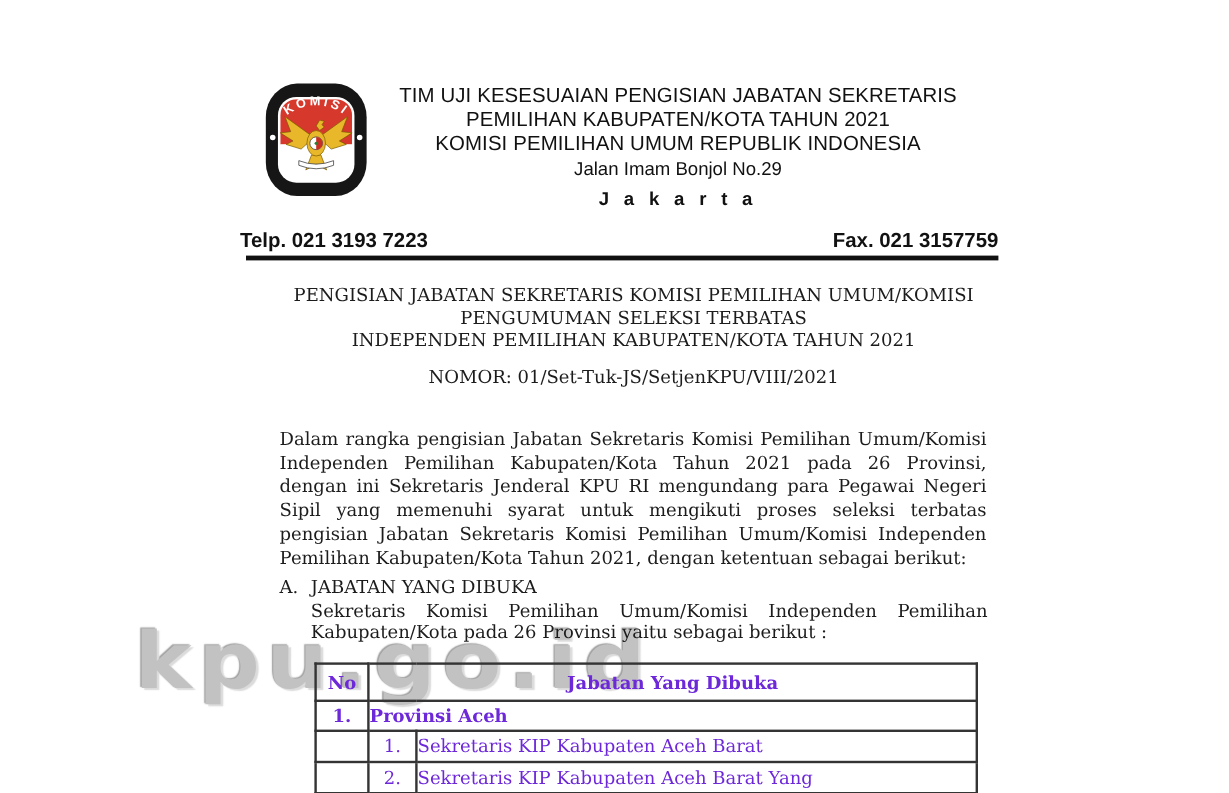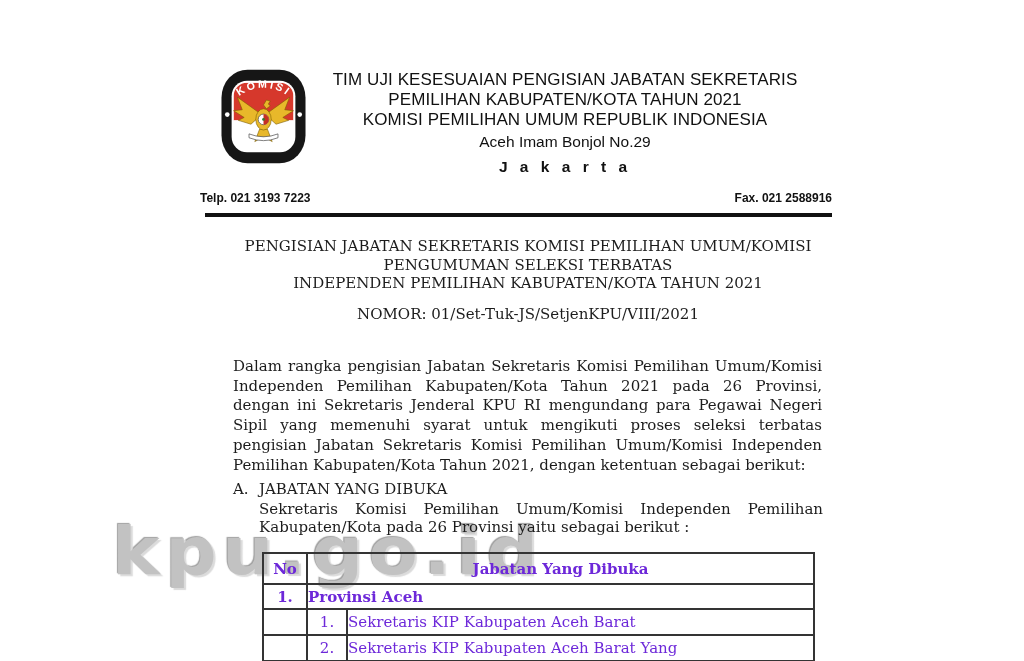--- a/index.html
+++ b/index.html
@@ -22,21 +22,21 @@
   .org-block{
     position:absolute;left:300px;top:70px;width:530px;text-align:center;
     font-family:"Liberation Sans", sans-serif;color:#111;
   }
   .org-line{font-weight:normal;font-size:17px;line-height:20px;letter-spacing:.1px;}
   .addr{font-size:15.5px;line-height:18px;margin-top:3px;}
   .city{font-size:15.5px;font-weight:bold;letter-spacing:4px;line-height:18px;margin-top:7px;}
   .contact-row{
     position:absolute;left:200px;top:191px;width:632px;display:flex;
     justify-content:space-between;font-family:"Liberation Sans", sans-serif;
-    font-weight:bold;font-size:12px;color:#111;
+    font-weight:bold;font-size:17px;color:#111;
   }
   .rule{position:absolute;left:205px;top:213px;width:627px;height:4px;background:#111;}
   
   .title-block{position:absolute;left:233px;top:237px;width:590px;text-align:center;}
   .title-line{font-size:15px;line-height:18.5px;}
   .nomor{position:absolute;left:233px;top:305px;width:590px;text-align:center;font-size:15px;}
   
   .paragraph{
     position:absolute;left:233px;top:357px;width:589px;
     font-size:15px;line-height:19.7px;text-align:justify;
@@ -100,27 +100,27 @@
       <path id="arcB" d="M9,50 A35,35 0 0 0 79,50" fill="none"></path>
       <text font-family="Liberation Sans, sans-serif" font-size="8" font-weight="bold" fill="#ffffff" letter-spacing="1">
         <textPath href="#arcB" startOffset="50%" text-anchor="middle">PEMILIHAN UMUM</textPath>
       </text>
     </svg>
 
     <div class="org-block">
       <div class="org-line">TIM UJI KESESUAIAN PENGISIAN JABATAN SEKRETARIS</div>
       <div class="org-line">PEMILIHAN KABUPATEN/KOTA TAHUN 2021</div>
       <div class="org-line">KOMISI PEMILIHAN UMUM REPUBLIK INDONESIA</div>
-      <div class="addr">Aceh Imam Bonjol No.29</div>
+      <div class="addr">Jalan Imam Bonjol No.29</div>
       <div class="city">J a k a r t a</div>
     </div>
 
     <div class="contact-row">
       <span>Telp. 021 3193 7223</span>
-      <span>Fax. 021 2588916</span>
+      <span>Fax. 021 3157759</span>
     </div>
 
     <div class="rule"></div>
 
     <div class="title-block">
       <div class="title-line">PENGISIAN JABATAN SEKRETARIS KOMISI PEMILIHAN UMUM/KOMISI</div>
       <div class="title-line">PENGUMUMAN SELEKSI TERBATAS</div>
       <div class="title-line">INDEPENDEN PEMILIHAN KABUPATEN/KOTA TAHUN 2021</div>
     </div>
     <div class="nomor">NOMOR: 01/Set-Tuk-JS/SetjenKPU/VIII/2021</div>

